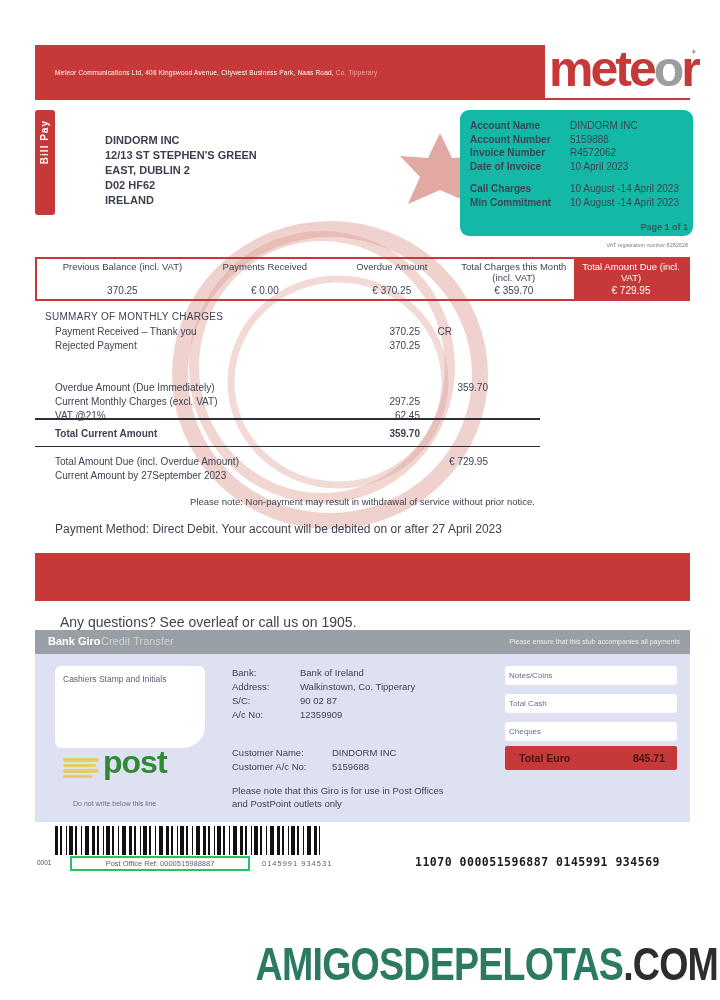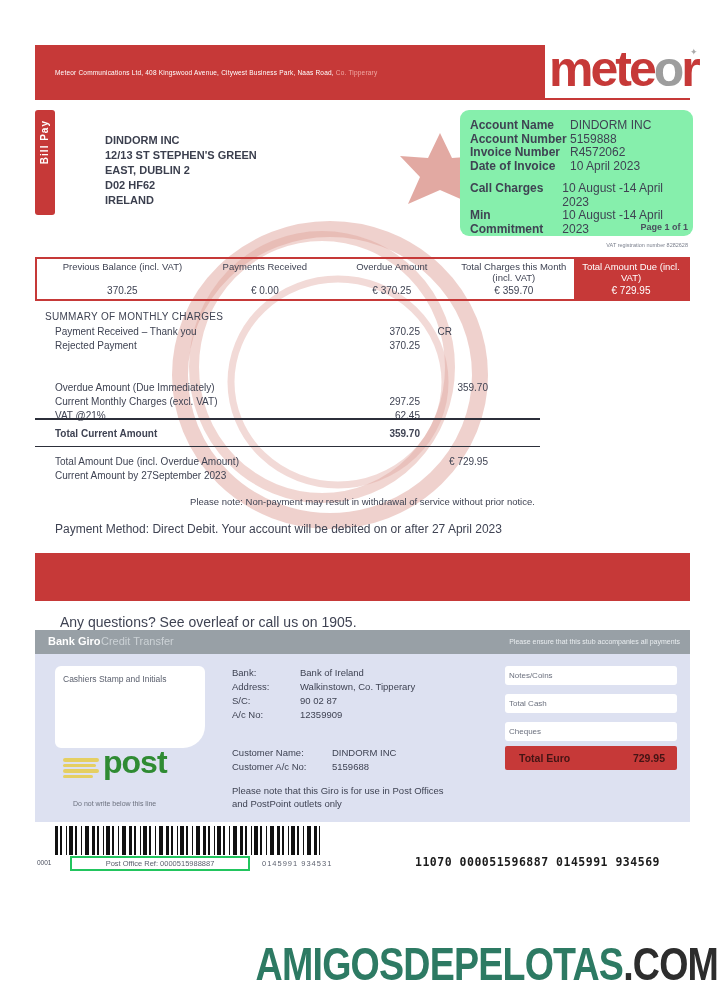--- a/index.html
+++ b/index.html
@@ -19,21 +19,21 @@
 
   
   .billpay{left:35px;top:110px;width:20px;height:105px;background:#c63938;border-radius:3px;}
   .billpay span{position:absolute;left:4px;top:10px;color:#fff;font-size:10px;font-weight:bold;
     writing-mode:vertical-rl;transform:rotate(180deg);letter-spacing:1px;}
 
   
   .recipient{left:105px;top:133px;font-size:11px;font-weight:bold;line-height:15px;color:#3b3f4e;}
 
   
-  .acctbox{left:460px;top:110px;width:233px;height:126px;background:#86efac;border-radius:9px;padding:9px 10px;box-sizing:border-box;font-size:12px;line-height:13.5px;}
+  .acctbox{left:460px;top:110px;width:233px;height:126px;background:#14b8a6;border-radius:9px;padding:9px 10px;box-sizing:border-box;font-size:10px;line-height:13.5px;}
   .acctrow{display:flex;}
   .acctrow .lbl{width:100px;font-weight:bold;}
   .acct-gap{height:9px;}
 
   .pageind{left:500px;top:222px;width:188px;text-align:right;font-size:9px;font-weight:bold;color:#4a4f5e;}
   .vatreg{left:450px;top:242px;width:238px;text-align:right;font-size:5.5px;color:#7a7f8c;}
 
   
   .baltable{left:35px;top:257px;width:655px;height:44px;border:2px solid #c63938;box-sizing:border-box;display:flex;}
   .balcol{display:flex;flex-direction:column;justify-content:space-between;text-align:center;font-size:9.5px;padding:2px 4px;box-sizing:border-box;line-height:11px;}
@@ -262,21 +262,21 @@
           <span>12359909</span>
         </div>
     </div>
 
     <div class="inputbox ib1">Notes/Coins</div>
     <div class="inputbox ib2">Total Cash</div>
     <div class="inputbox ib3">Cheques</div>
 
     <div class="totaleuro">
       <span class="tl">Total Euro</span>
-      <span class="tv">729.95</span>
+      <span class="tv">845.71</span>
     </div>
 
     <div class="postlogo">
       <div class="postwaves">
         <div class="pw1"></div>
           <div class="pw2"></div>
           <div class="pw3"></div>
           <div class="pw4"></div>
       </div>
       <div class="posttext">post</div>

